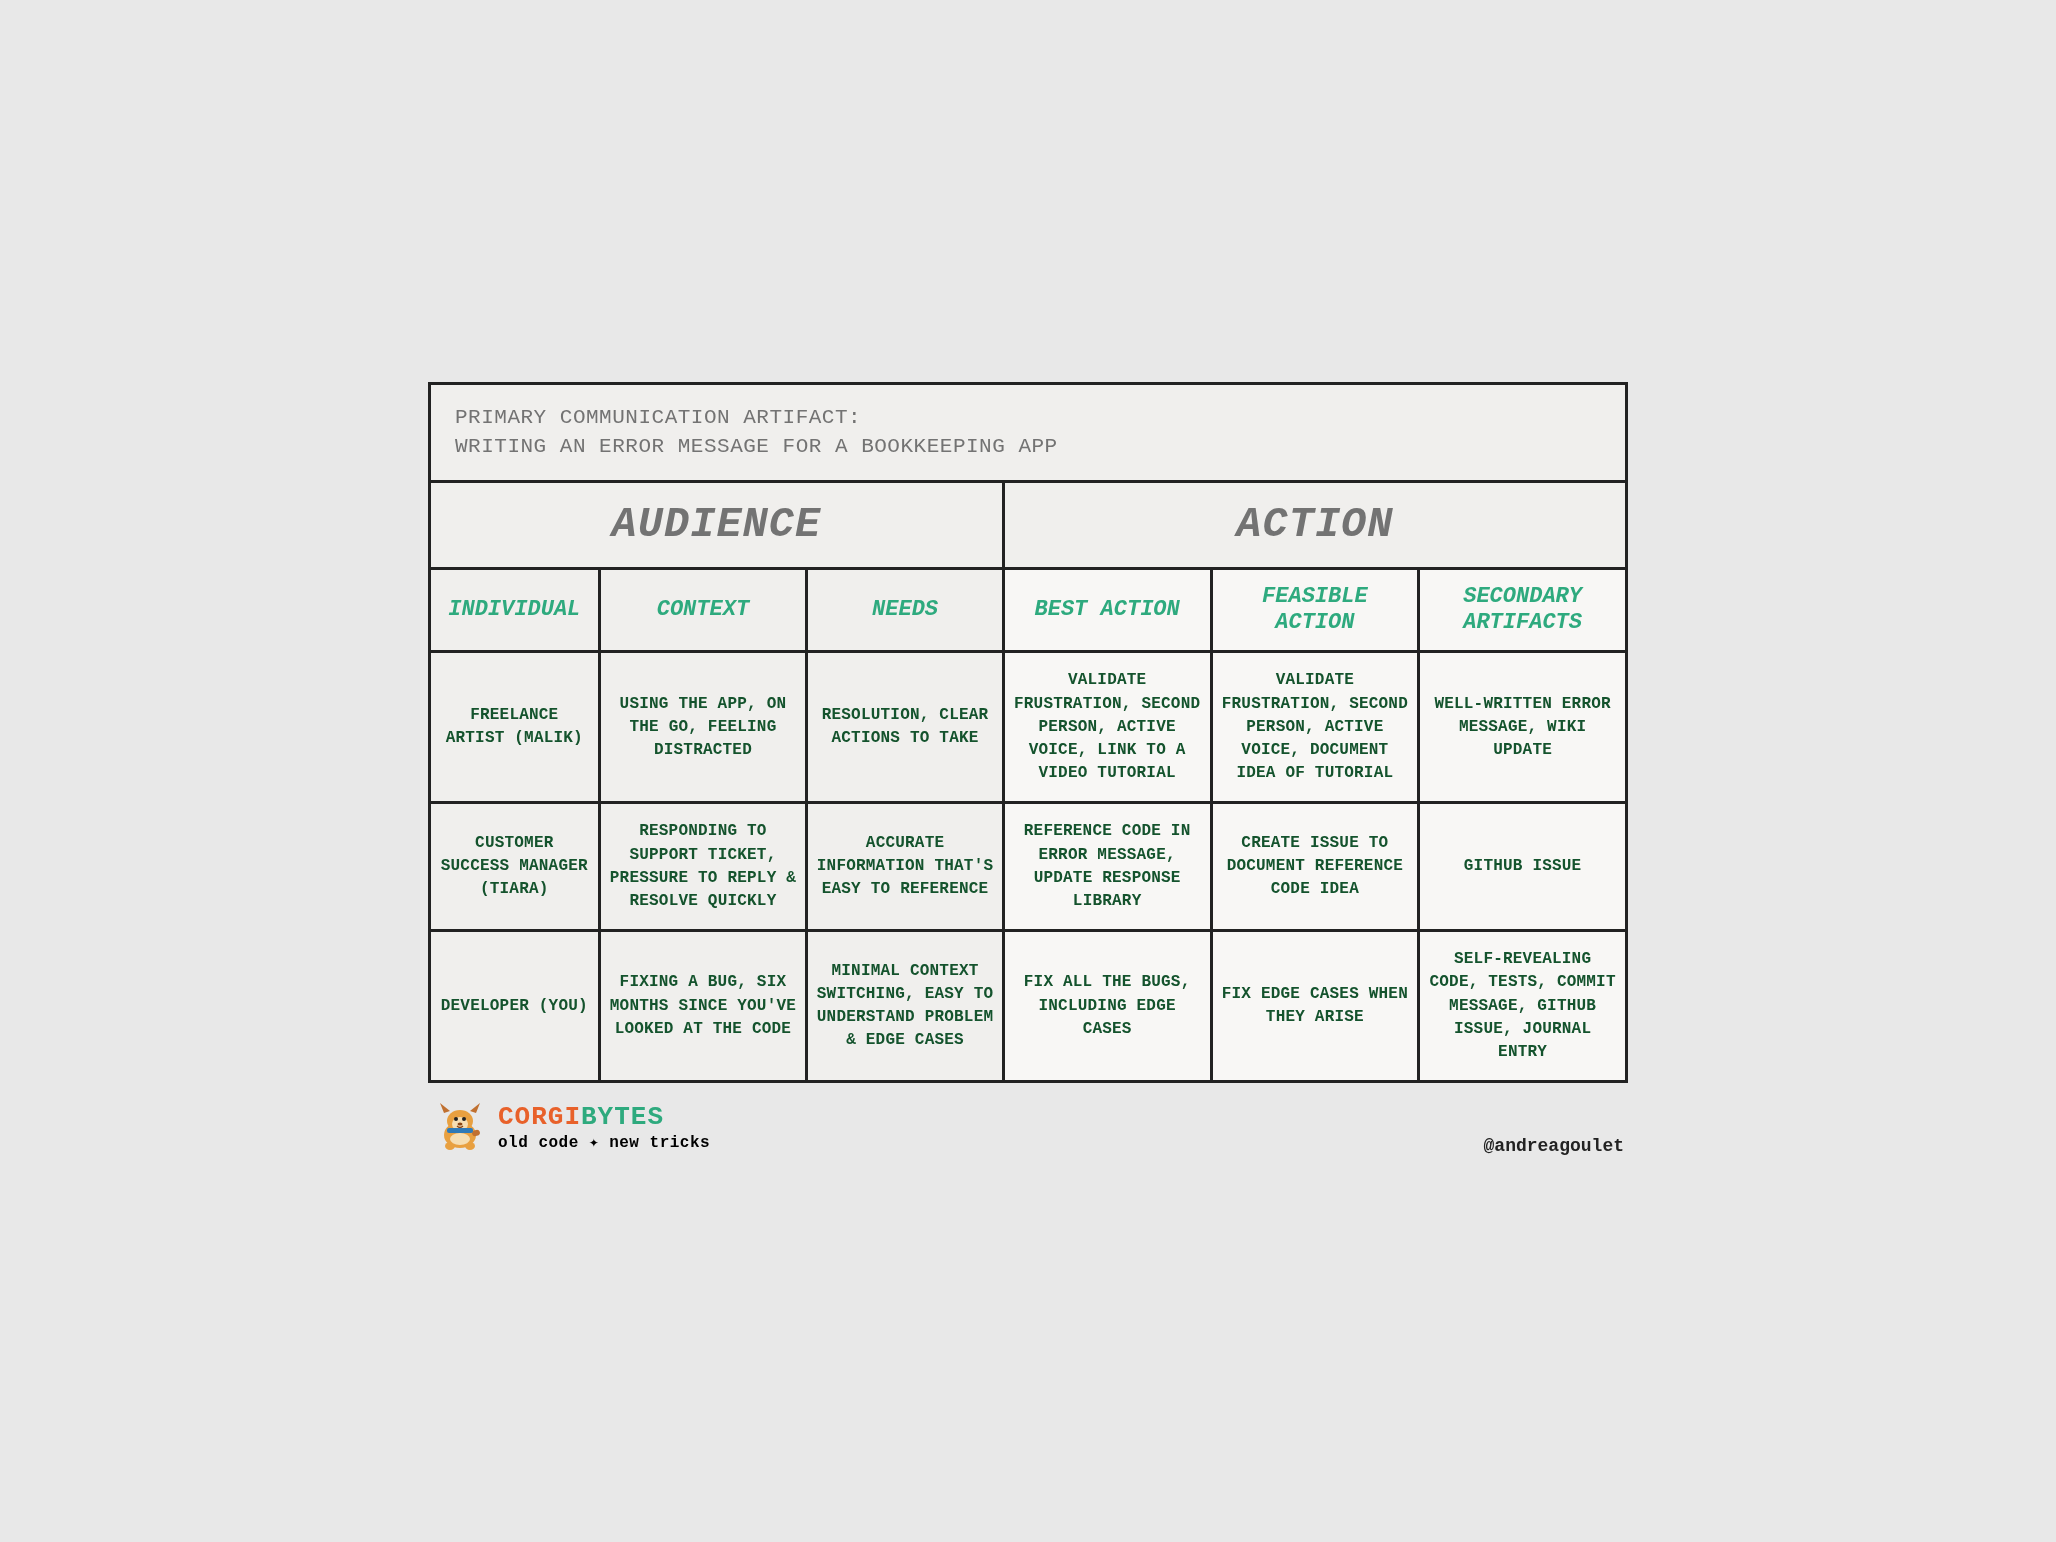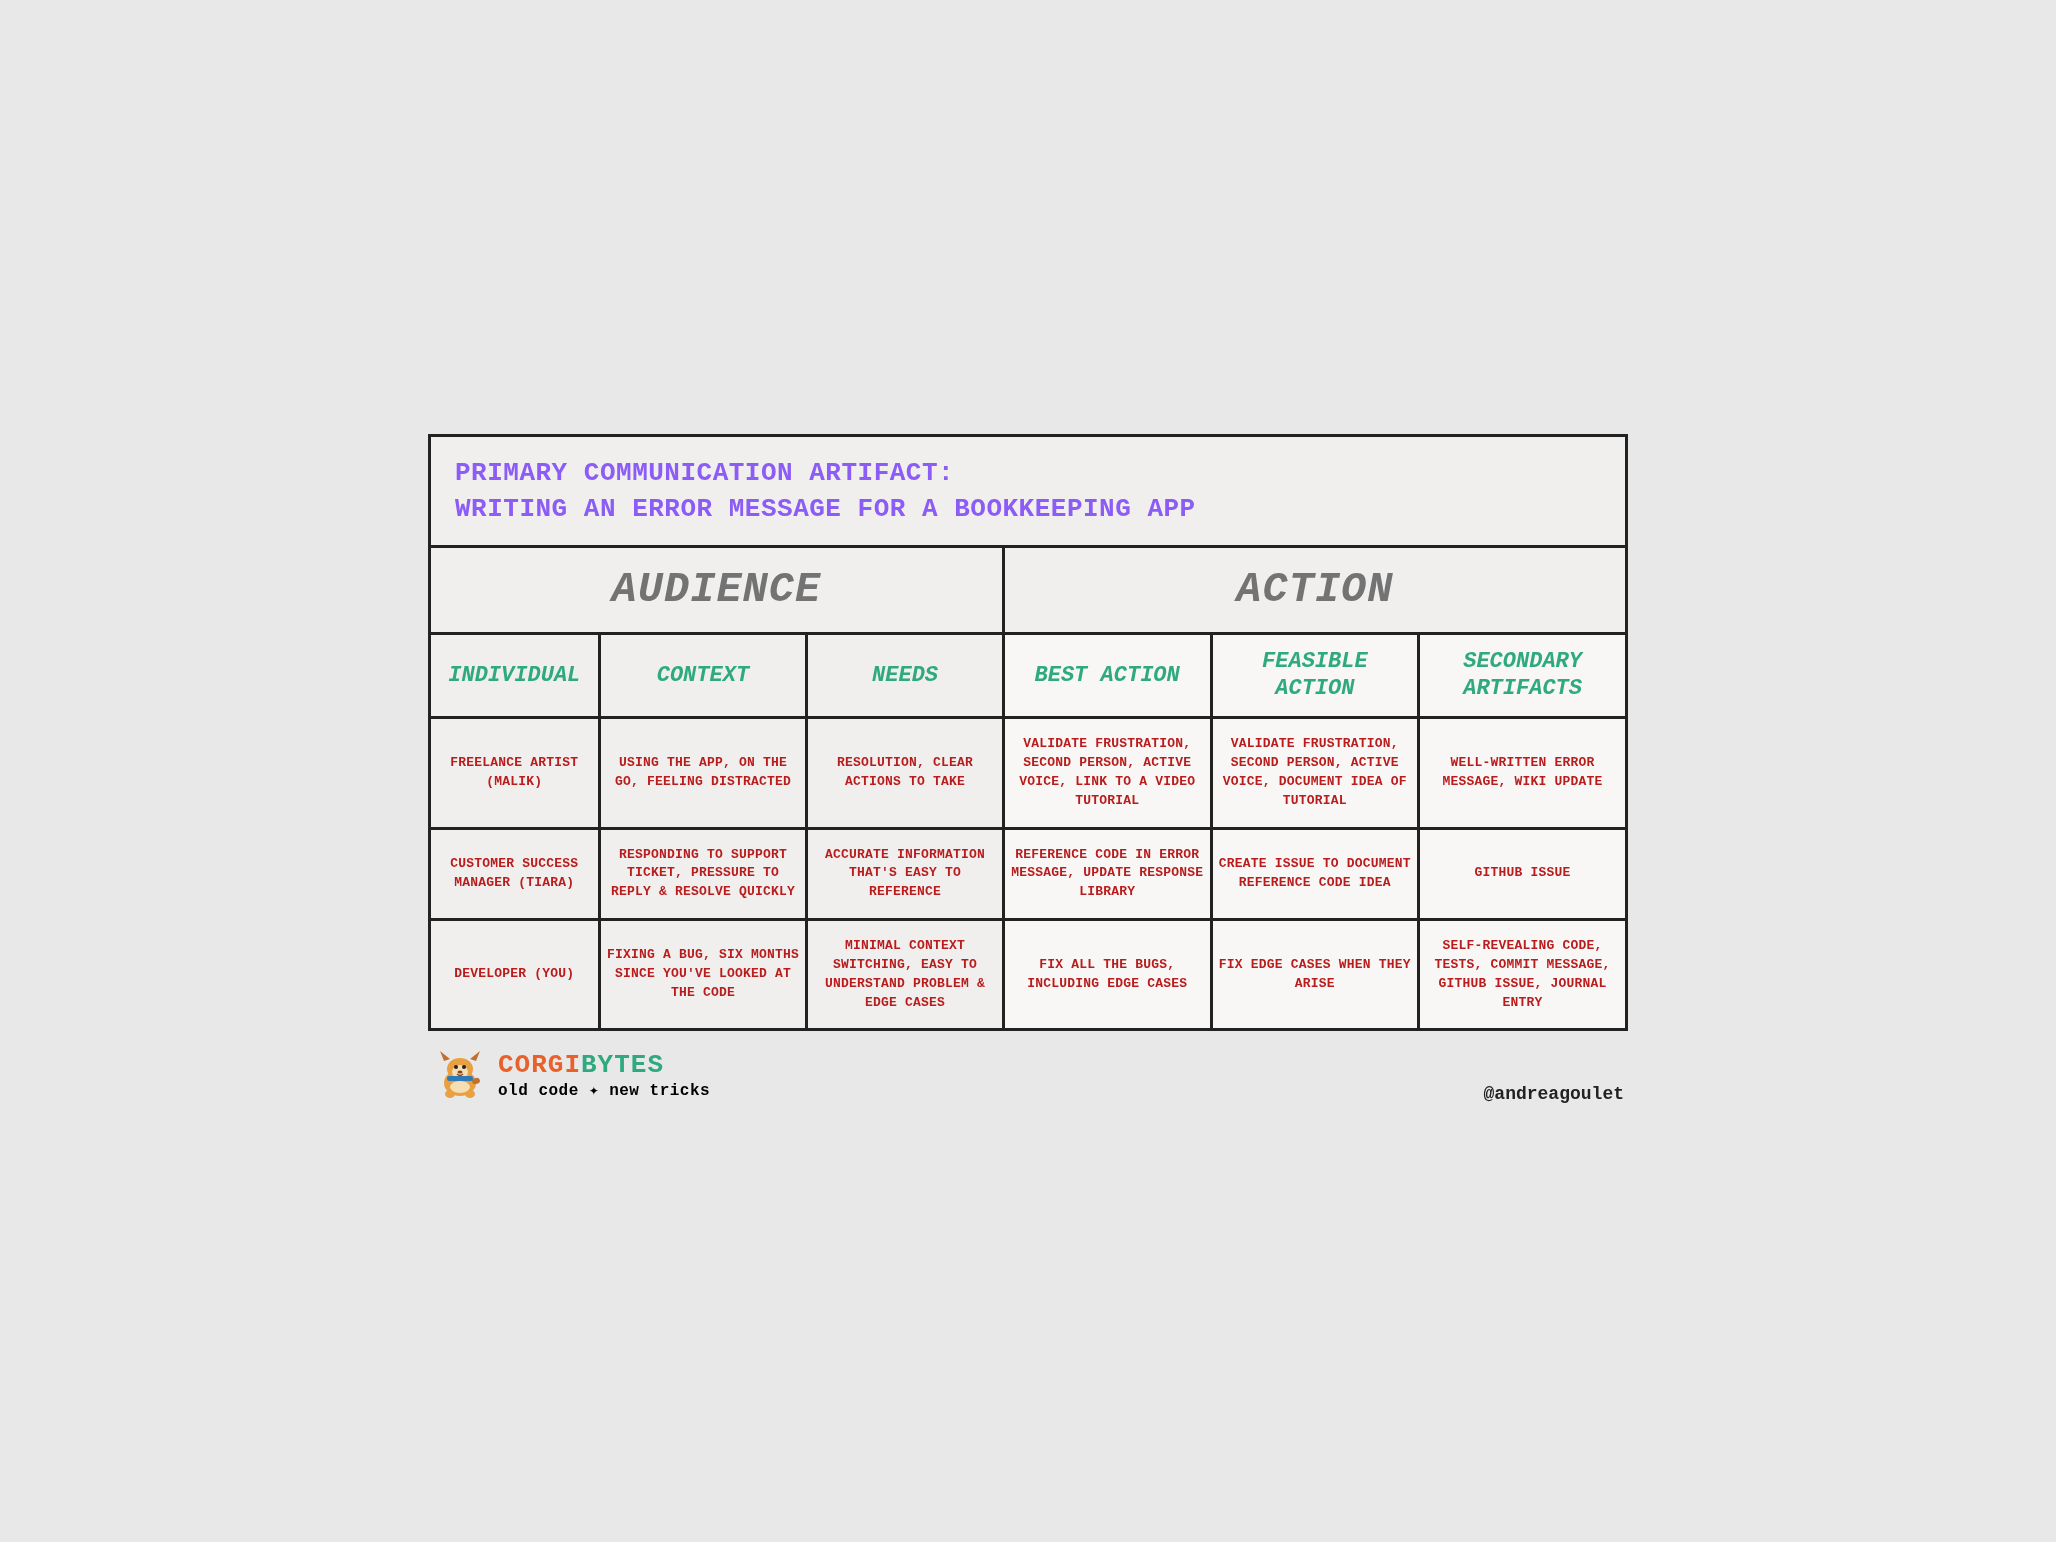--- a/index.html
+++ b/index.html
@@ -26,24 +26,24 @@
       width: 100%;
       border-collapse: collapse;
     }
 
     .header-row td {
       padding: 18px 24px;
       border-bottom: 3px solid #222;
     }
 
     .header-title {
-      font-size: 26px;
-      font-weight: bold;
-      text-transform: uppercase;
-      color: #8b5cf6;
+      font-size: 21px;
+      font-weight: normal;
+      text-transform: uppercase;
+      color: #737373;
       letter-spacing: 0.5px;
       line-height: 1.4;
     }
 
     
     .section-header-row td {
       border-bottom: 3px solid #222;
       border-right: 3px solid #222;
       padding: 18px 10px;
       text-align: center;
@@ -94,24 +94,24 @@
       line-height: 1.2;
     }
 
     
     .data-row td {
       border-top: 3px solid #222;
       border-right: 3px solid #222;
       padding: 16px 6px;
       text-align: center;
       vertical-align: middle;
-      font-size: 13px;
+      font-size: 16px;
       font-weight: bold;
       text-transform: uppercase;
-      color: #b91c1c;
+      color: #14532d;
       line-height: 1.45;
       letter-spacing: 0.2px;
     }
 
     .data-row td:last-child {
       border-right: none;
     }
 
     .col-individual {
       width: 140px;

